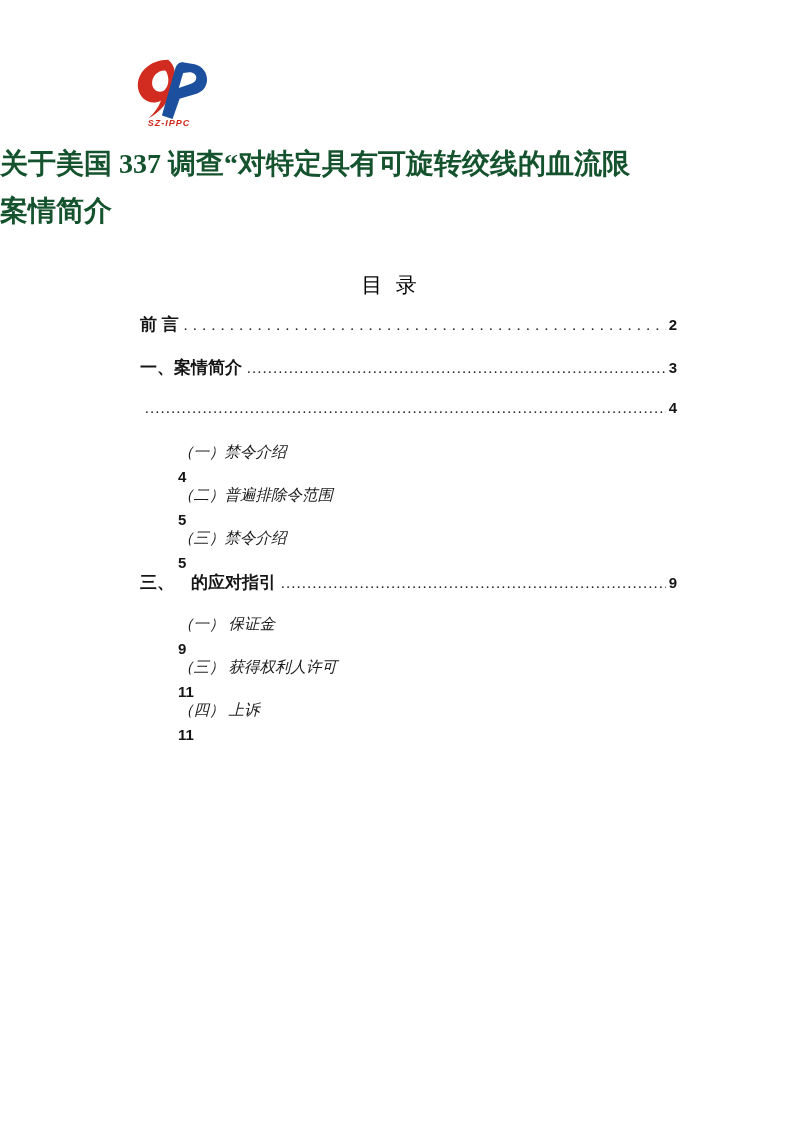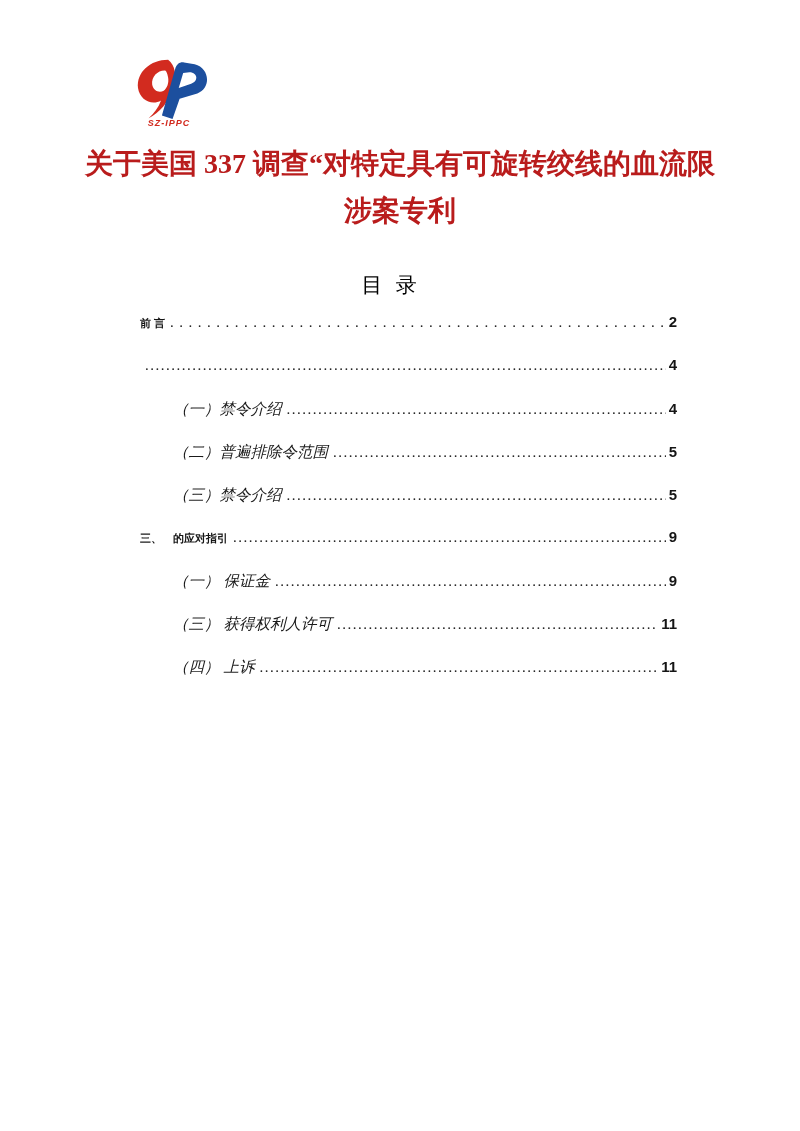--- a/index.html
+++ b/index.html
@@ -8,36 +8,36 @@
   .page{position:relative;width:800px;height:995px;background:#fff;}
 
   
   .logo{position:absolute;left:126px;top:58px;width:86px;text-align:center;}
   .logo svg{display:block;margin:0 auto;}
   .logo-text{font-family:"Liberation Sans","DejaVu Sans",sans-serif;
              font-weight:700;font-style:italic;font-size:9px;letter-spacing:1px;
              color:#d22b1f;margin-top:-2px;}
 
   
-  .title{padding-top:140px;text-align:center;font-weight:700;
-         font-size:28px;line-height:47px;color:#b91c1c;
+  .title{padding-top:140px;text-align:left;font-weight:700;
+         font-size:28px;line-height:47px;color:#14532d;
          font-family:"Liberation Serif","DejaVu Serif",serif;}
   .title div{white-space:nowrap;}
 
   
   .toc-heading{margin:37px 18px 0 0;text-align:center;font-size:21px;
                font-weight:400;color:#000;letter-spacing:4px;}
 
   
   .toc{margin:14px 0 0 140px;width:537px;}
   .toc-row{display:flex;align-items:baseline;height:43px;cursor:pointer;}
   .toc-row .toc-label{white-space:nowrap;}
   .lv1 .toc-label{font-family:"Liberation Sans","DejaVu Sans",sans-serif;
-                  font-weight:700;font-size:11px;color:#151515;}
-  .lv2{padding-left:33px;}
+                  font-weight:700;font-size:17px;color:#151515;}
+  .lv2{padding-left:33px;flex-direction:column;}
   .lv2 .toc-label{font-family:"Liberation Serif","DejaVu Serif",serif;
                   font-style:italic;font-size:15.5px;color:#1a1a1a;}
   .toc-leader{flex:1;overflow:hidden;white-space:nowrap;margin:0 3px 0 5px;
               align-self:baseline;}
   .toc-leader::after{content:"....................................................................................................................................................................";
               font-family:"Liberation Serif",serif;font-size:15px;
               letter-spacing:1.5px;color:#222;font-style:normal;font-weight:400;}
   .sparse .toc-leader::after{letter-spacing:5.5px;}
   .toc-page{font-family:"Liberation Sans","DejaVu Sans",sans-serif;
             font-weight:700;font-size:15px;color:#151515;}
@@ -52,30 +52,35 @@
       <path d="M44,2 C24,2 8,16 10,34 C12,48 26,54 36,48 C33,56 28,63 22,68 C34,62 45,50 50,33 C54,20 52,8 44,2 Z
                M40,14 C32,14 25,21 26,30 C27,37 34,40 39,37 C43,34 45,28 44,22 C43,17 42,14 40,14 Z" fill-rule="evenodd" fill="#d22b1f"></path>
       <path d="M62,5 L74,7 C91,11 93,34 77,40 L57,46 L49,69 L37,65 L52,12 C54,6 58,4 62,5 Z
                M61,17 L56,34 L70,29 C79,26 77,16 68,16 Z" fill-rule="evenodd" fill="#1c4f9e"></path>
     </svg>
     <div class="logo-text">SZ-IPPC</div>
   </div>
 
   <div class="title">
     <div>关于美国 337 调查“对特定具有可旋转绞线的血流限</div>
-    <div>涉案专利</div>
+    <div>案情简介</div>
   </div>
 
   <div class="toc-heading">目 录</div>
 
   <div class="toc" id="toc">
       <div class="toc-row lv1 sparse">
       <span class="toc-label">前 言</span>
       <span class="toc-leader"></span>
       <span class="toc-page">2</span>
+    </div>
+      <div class="toc-row lv1">
+      <span class="toc-label">一、案情简介</span>
+      <span class="toc-leader"></span>
+      <span class="toc-page">3</span>
     </div>
       <div class="toc-row lv1">
       <span class="toc-leader"></span>
       <span class="toc-page">4</span>
     </div>
       <div class="toc-row lv2">
       <span class="toc-label">（一）禁令介绍</span>
       <span class="toc-leader"></span>
       <span class="toc-page">4</span>
     </div>

